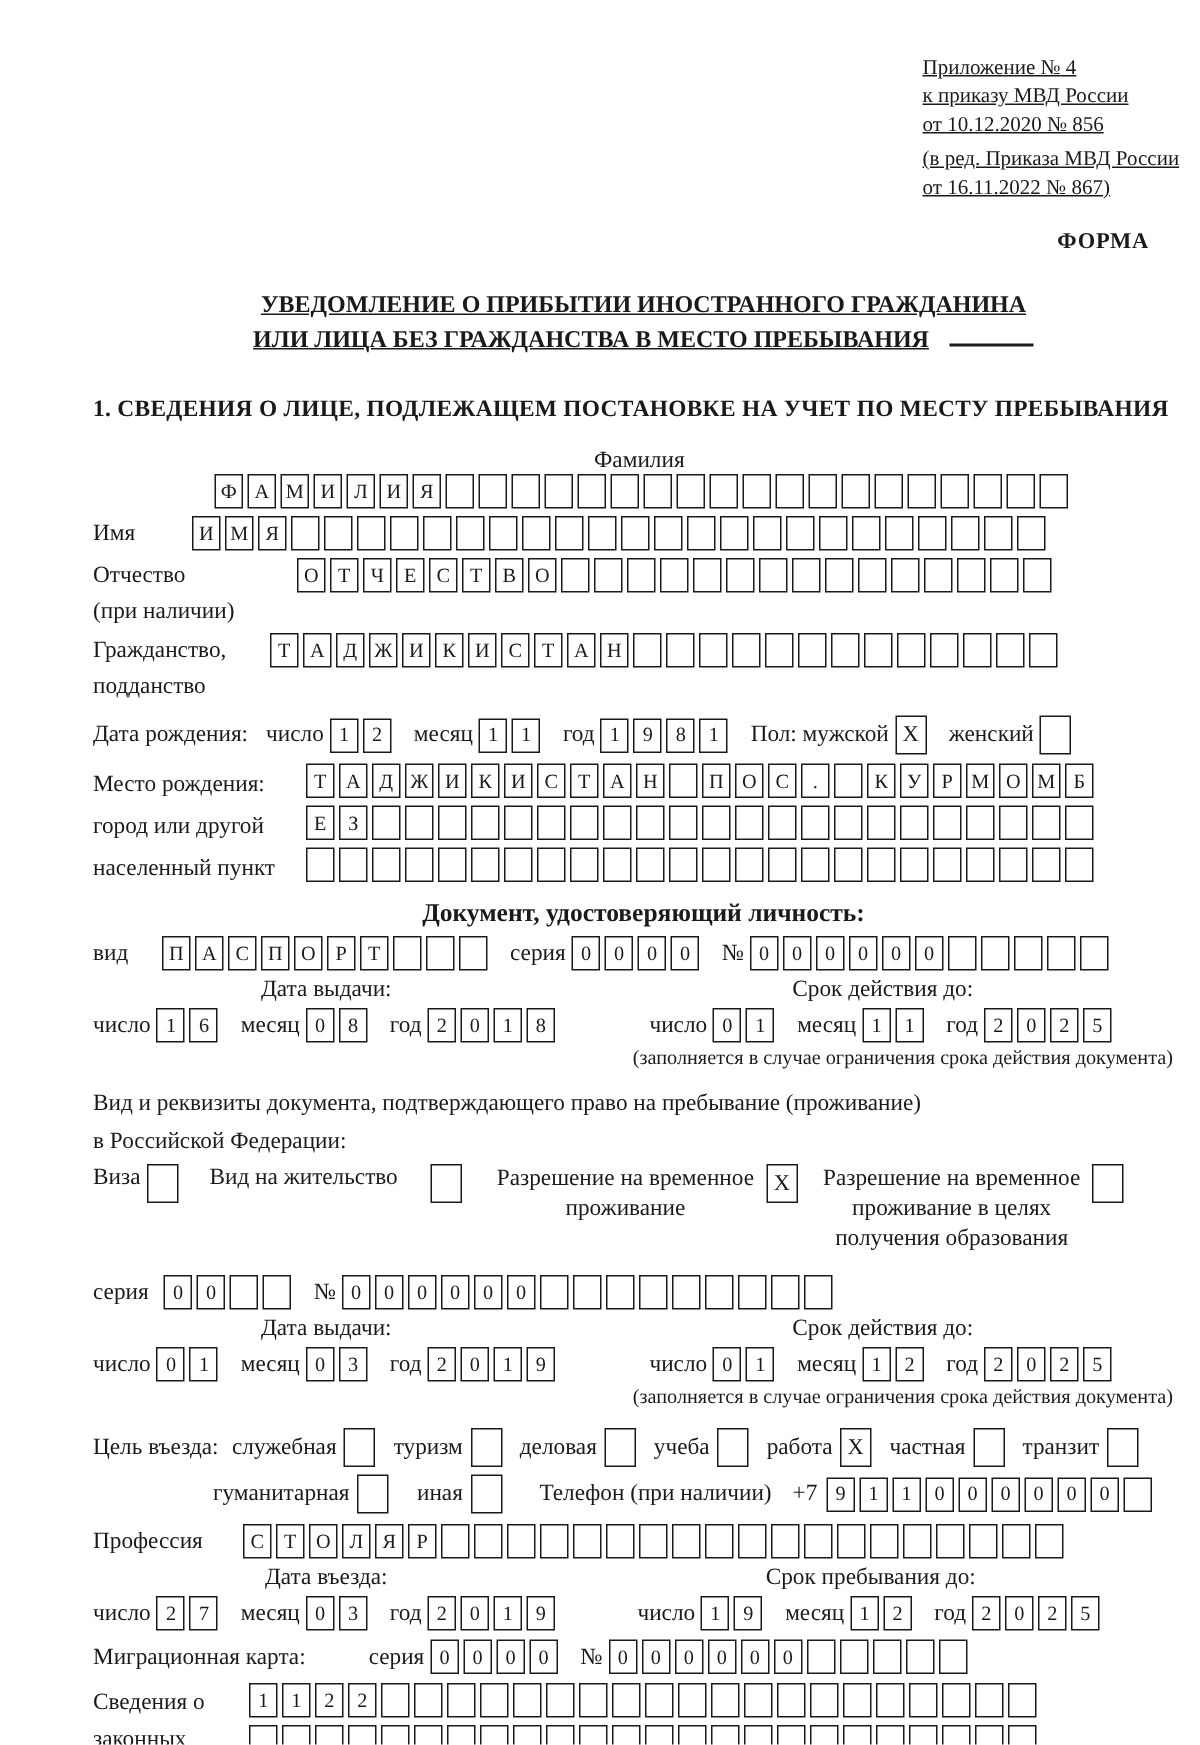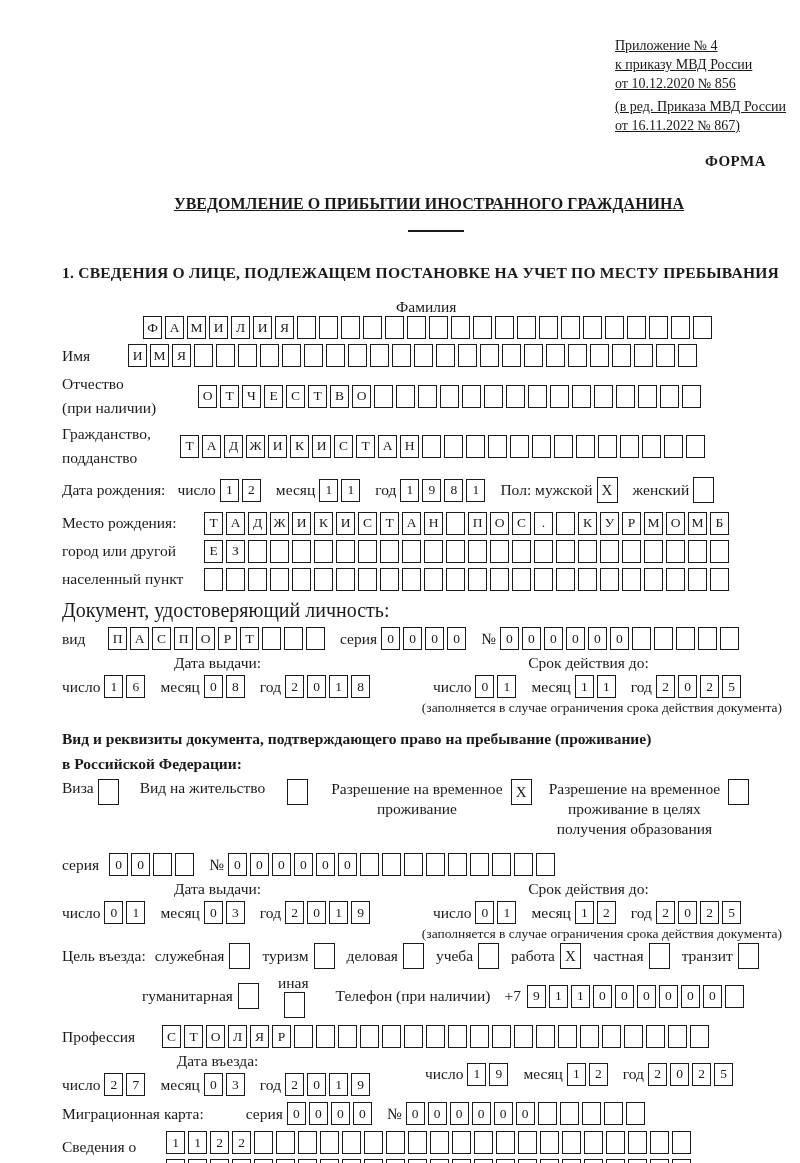--- a/index.html
+++ b/index.html
@@ -13,47 +13,47 @@
     padding: 36px 4px 10px 62px;
   }
   .hdr-block { margin-left: 553px; line-height: 19px; font-size: 14px; text-decoration: underline; }
   .hdr-block .gap { margin-top: 4px; }
   .forma { text-align: right; font-weight: bold; margin: 18px 30px 0 0; font-size: 15px; letter-spacing: .5px; }
   .title { text-align: center; font-weight: bold; font-size: 16px; margin-top: 22px; line-height: 23px; text-decoration: underline; }
   .t-underline { display: inline-block; width: 56px; border-bottom: 2px solid #1a1a1a; height: 14px; margin-left: 14px; }
   .sec-head { font-weight: bold; font-size: 15.6px; margin-top: 26px; letter-spacing: .2px; }
 
   .row { display: flex; align-items: center; margin-top: 5px; white-space: nowrap; }
-  .row.top { align-items: center; }
+  .row.top { align-items: flex-start; }
   .lbl { flex: none; }
   .lbl2 { line-height: 24px; }
   .cells { display: inline-flex; flex-wrap: nowrap; }
   .cell {
     display: inline-flex; align-items: center; justify-content: center;
     width: 19px; height: 23px; flex: none;
     border: 1.6px solid #1a1a1a; margin-right: 3px;
     font-size: 13.5px; background: #fff;
   }
   .cbx .cell { width: 21px; height: 26px; font-size: 15px; }
   .w66 { width: 66px; } .w136 { width: 136px; } .w118 { width: 118px; } .w142 { width: 142px; }
   .w96 { width: 100px; } .w105 { width: 104px; }
   .mrow { margin-bottom: 5px; }
   .dlb { margin: 0 4px 0 12px; }
   .dlb.first { margin-left: 0; }
 
-  .center-bold { text-align: left; font-weight: normal; margin-top: 6px; font-size: 20px; }
+  .center-bold { text-align: center; font-weight: bold; margin-top: 6px; font-size: 17px; }
   .dates { display: flex; margin-top: 4px; align-items: center; }
   .dg { text-align: center; }
   .dg .dh { margin-bottom: 3px; }
   .dg .dc { display: flex; align-items: center; white-space: nowrap; text-align: left; }
   .dg2 { margin-left: auto; margin-right: 52px; }
   .dg3 { margin-left: auto; margin-right: 60px; }
   .note { text-align: right; font-size: 13.5px; margin: 2px 14px 0 0; }
 
-  .para { margin-top: 10px; line-height: 25px; font-weight: bold; }
+  .para { margin-top: 10px; line-height: 25px; }
   .permit-row { display: flex; align-items: flex-start; margin-top: 3px; }
   .permit-text { text-align: center; line-height: 20px; margin: 0 8px; }
   .pgap { margin-left: 10px; }
   .purpose-item { display: inline-flex; align-items: center; margin-left: 9px; }
   .purpose-item .plbl { margin-right: 5px; }
   .indent65 { margin-left: 64px; }
   .phone-label { margin: 0 14px 0 22px; }
   .col { display: flex; flex-direction: column; }
 </style>
 </head>
@@ -64,21 +64,21 @@
   <div>к приказу МВД России</div>
   <div>от 10.12.2020 № 856</div>
   <div class="gap">(в ред. Приказа МВД России</div>
   <div>от 16.11.2022 № 867)</div>
 </div>
 
 <div class="forma">ФОРМА</div>
 
 <div class="title">
   <div>УВЕДОМЛЕНИЕ О ПРИБЫТИИ ИНОСТРАННОГО ГРАЖДАНИНА</div>
-  <div><span class="t-underline"></span></div>
+  <div><span>ИЛИ ЛИЦА БЕЗ ГРАЖДАНСТВА В МЕСТО ПРЕБЫВАНИЯ</span><span class="t-underline"></span></div>
 </div>
 
 <div class="sec-head">1. СВЕДЕНИЯ О ЛИЦЕ, ПОДЛЕЖАЩЕМ ПОСТАНОВКЕ НА УЧЕТ ПО МЕСТУ ПРЕБЫВАНИЯ</div>
 
 <div class="row" style="margin-top:16px;flex-direction:column;">
   <span class="lbl w66">Фамилия</span>
   <span class="cells">
       <span class="cell">Ф</span>
       <span class="cell">А</span>
       <span class="cell">М</span>
@@ -509,21 +509,21 @@
           <span class="cell">2</span>
           <span class="cell">0</span>
           <span class="cell">2</span>
           <span class="cell">5</span>
         </span>
     </div>
   </div>
 </div>
 <div class="note">(заполняется в случае ограничения срока действия документа)</div>
 
-<div class="row" style="margin-top:1px;text-align:center;">
+<div class="row" style="margin-top:13px;text-align:center;">
   <span>Цель въезда:</span>
   <span class="purpose-item">
     <span class="plbl">служебная</span>
     <span class="cells cbx">
         <span class="cell"></span>
       </span>
   </span>
   <span class="purpose-item">
     <span class="plbl">туризм</span>
     <span class="cells cbx">
@@ -562,21 +562,21 @@
   </span>
 </div>
 
 <div class="row indent65">
   <span class="purpose-item" style="margin-left:16px;">
     <span class="plbl">гуманитарная</span>
     <span class="cells cbx">
         <span class="cell"></span>
       </span>
   </span>
-  <span class="purpose-item" style="margin-left:16px;flex-direction:column;">
+  <span class="purpose-item" style="margin-left:16px;">
     <span class="plbl">иная</span>
     <span class="cells cbx">
         <span class="cell"></span>
       </span>
   </span>
   <span class="phone-label">Телефон (при наличии)</span>
   <span style="margin-right:6px;">+7</span>
   <span class="cells">
       <span class="cell">9</span>
       <span class="cell">1</span>
@@ -639,20 +639,21 @@
       <span class="dlb">год</span>
       <span class="cells">
           <span class="cell">2</span>
           <span class="cell">0</span>
           <span class="cell">1</span>
           <span class="cell">9</span>
         </span>
     </div>
   </div>
   <div class="dg dg3">
+    <div class="dh">Срок пребывания до:</div>
     <div class="dc">
       <span class="dlb first">число</span>
       <span class="cells">
           <span class="cell">1</span>
           <span class="cell">9</span>
         </span>
       <span class="dlb">месяц</span>
       <span class="cells">
           <span class="cell">1</span>
           <span class="cell">2</span>

